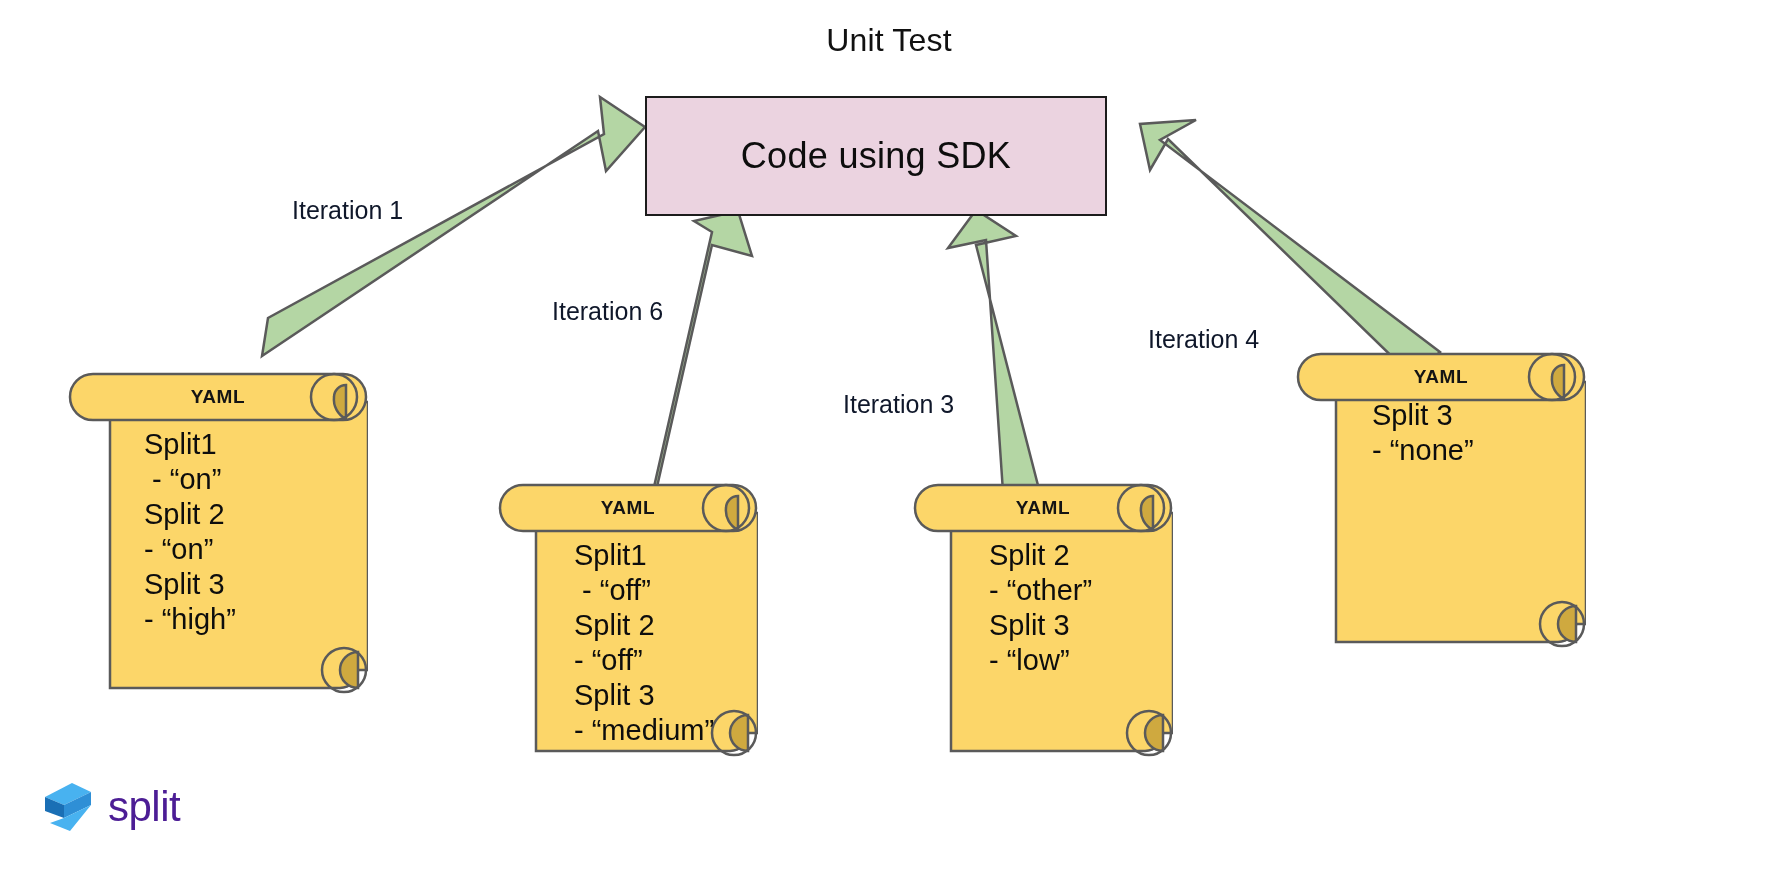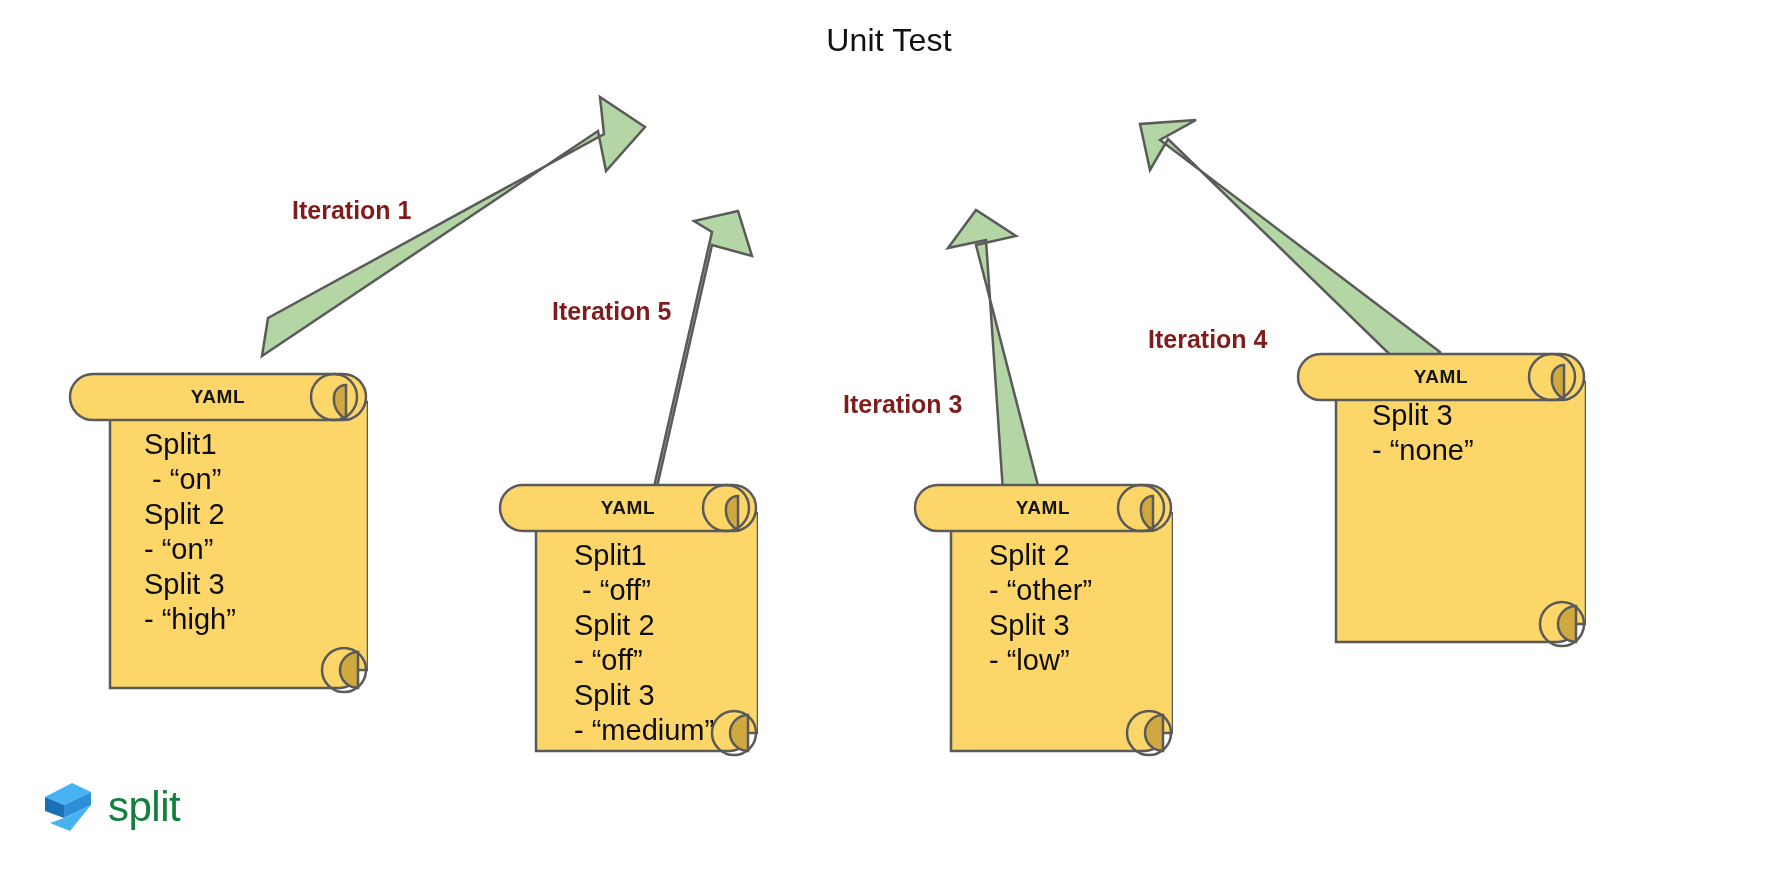--- a/index.html
+++ b/index.html
@@ -53,23 +53,22 @@
   
   #arrow-layer {
     left: 0; top: 0;
     width: 1778px; height: 870px;
     pointer-events: none;
   }
 
   
   .iteration-label {
     font-size: 25px;
-    color: #7f1d1d;
+    color: #0f172a;
     white-space: nowrap;
-    font-weight: bold;
   }
   #iteration-label-1 { left: 292px; top: 196px; }
   #iteration-label-2 { left: 552px; top: 297px; }
   #iteration-label-3 { left: 843px; top: 390px; }
   #iteration-label-4 { left: 1148px; top: 305px; margin-top: 20px; }
 
   
   .yaml-scroll { }
   .scroll-svg { display: block; }
   .scroll-header-text {
@@ -100,21 +99,21 @@
   
   #split-logo {
     left: 38px;
     top: 778px;
     display: flex;
     align-items: center;
     gap: 12px;
   }
   #split-logo-wordmark {
     font-size: 42px;
-    color: #15803d;
+    color: #4c1d95;
     letter-spacing: -0.5px;
     line-height: 1;
   }
 </style>
 </head>
 <body>
 
 <div id="canvas">
 
   <div class="abs" id="diagram-title">Unit Test</div>
@@ -123,23 +122,26 @@
 
     <polygon fill="#b4d6a4" stroke="#5a5a5a" stroke-width="2.5" points="262,356 598,131 606,171 645,127 600,97 604,134 268,318"></polygon>
 
     <polygon fill="#b4d6a4" stroke="#5a5a5a" stroke-width="2.5" points="654,500 712,245 752,256 738,211 694,221 712,232 654,487"></polygon>
 
     <polygon fill="#b4d6a4" stroke="#5a5a5a" stroke-width="2.5" points="1041,497 976,245 1016,236 976,210 948,248 986,240 1003,492"></polygon>
 
     <polygon fill="#b4d6a4" stroke="#5a5a5a" stroke-width="2.5" points="1440,352 1160,140 1196,120 1140,124 1150,170 1168,139 1412,376"></polygon>
   </svg>
 
+  <div class="abs" id="sdk-box">
+    <span id="sdk-box-label">Code using SDK</span>
+  </div>
 
   <div class="abs iteration-label" id="iteration-label-1">Iteration 1</div>
-  <div class="abs iteration-label" id="iteration-label-2">Iteration 5</div>
+  <div class="abs iteration-label" id="iteration-label-2">Iteration 6</div>
   <div class="abs iteration-label" id="iteration-label-3">Iteration 3</div>
   <div class="abs iteration-label" id="iteration-label-4">Iteration 4</div>
 
   <div class="abs yaml-scroll" id="scroll-1">
     <svg class="scroll-svg" width="300" height="370" viewBox="0 0 300 370">
 
       <path fill="#fcd669" stroke="#5a5a5a" stroke-width="2.5" d="M42,30 L300,30 L300,298 L290,298 A18,18 0 0 1 272,316 L42,316 Z"></path>
 
       <rect x="2" y="2" width="296" height="46" rx="23" ry="23" fill="#fcd669" stroke="#5a5a5a" stroke-width="2.5"></rect>
 

